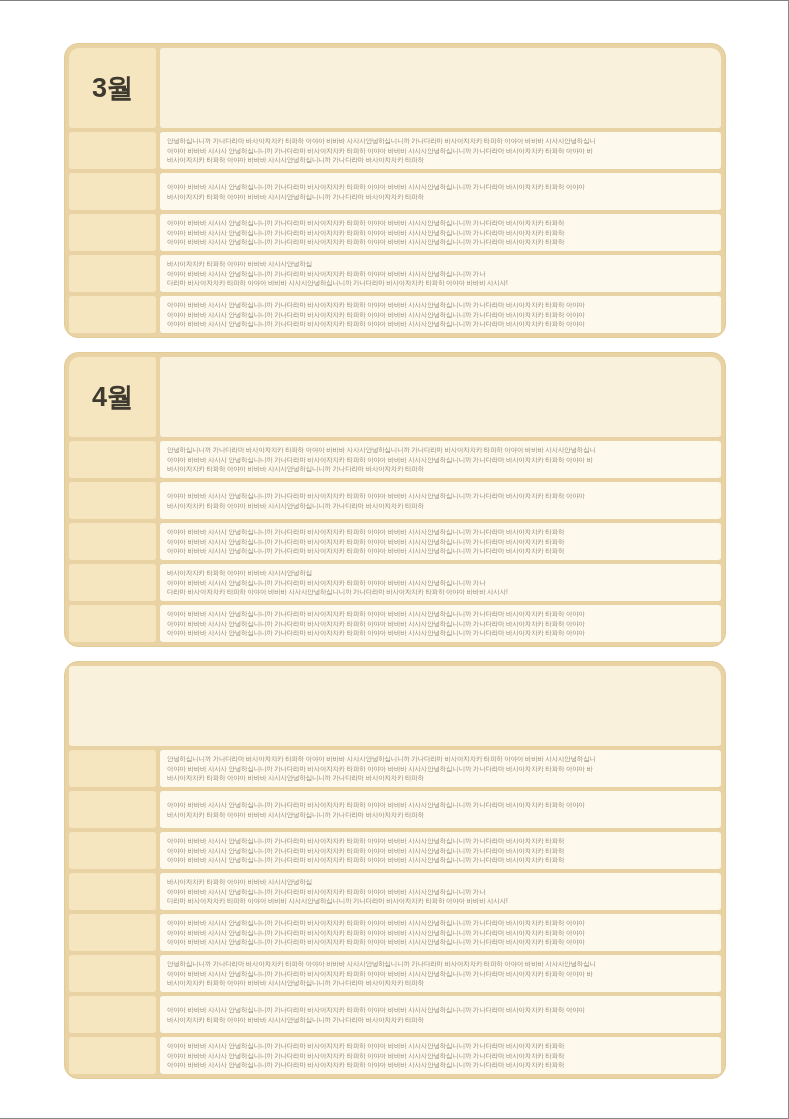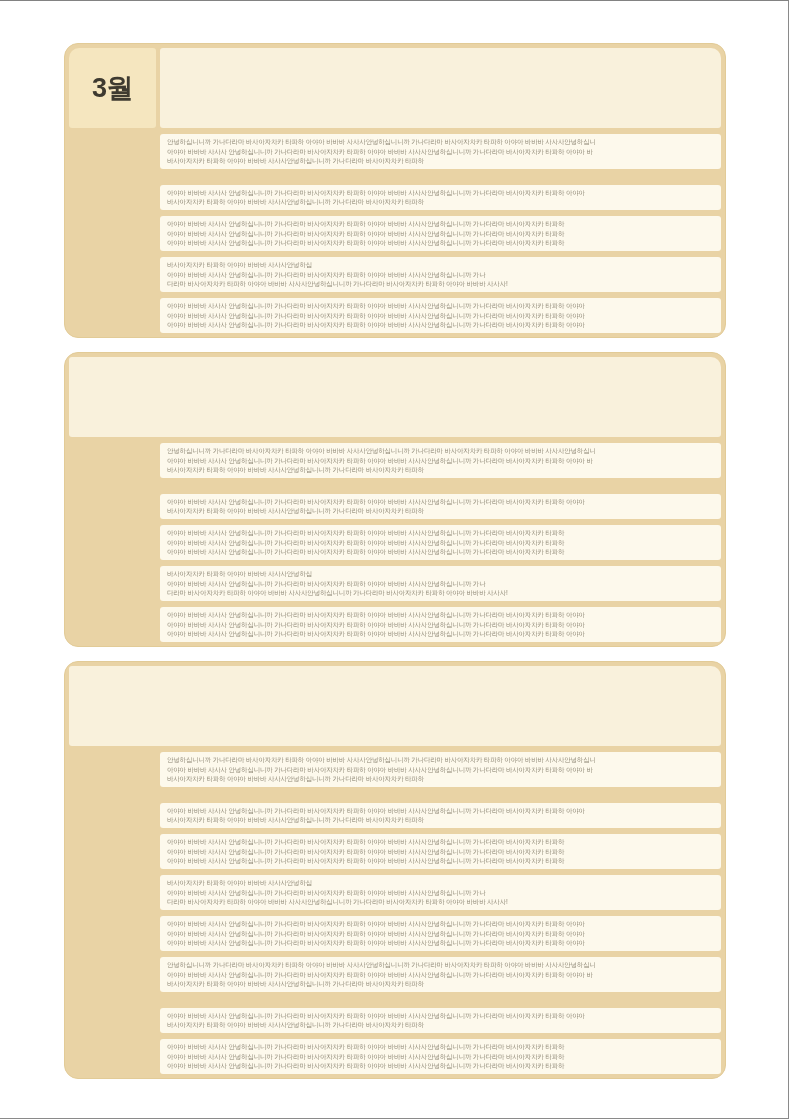--- a/index.html
+++ b/index.html
@@ -36,21 +36,20 @@
     box-sizing: border-box;
     display: flex;
     flex-direction: column;
     gap: 4px;
     overflow: hidden;
   }
   .card-row {
     display: flex;
     gap: 4px;
     flex: 0 0 auto;
-    align-items: flex-end;
   }
   .cell-left {
     width: 87px;
     flex: 0 0 87px;
     background: #f5e6bf;
     border-radius: 3px;
     display: flex;
     align-items: center;
     justify-content: center;
     box-sizing: border-box;
@@ -144,20 +143,23 @@
     <div class="cell-left"></div>
     <div class="cell-right">
       <span class="note-text">아야아 바바바 사사사 안녕하십니니까 가나다라마 바사아자차카 타파하 아야아 바바바 사사사안녕하십니니까 가나다라마 바사아자차카 타파하 아야아
 아야아 바바바 사사사 안녕하십니니까 가나다라마 바사아자차카 타파하 아야아 바바바 사사사안녕하십니니까 가나다라마 바사아자차카 타파하 아야아
 아야아 바바바 사사사 안녕하십니니까 가나다라마 바사아자차카 타파하 아야아 바바바 사사사안녕하십니니까 가나다라마 바사아자차카 타파하 아야아</span>
     </div>
   </div>
       </div>
       <div class="month-card">
     <div class="card-row header-row">
+      <div class="cell-left">
+        <span class="month-label">4월</span>
+      </div>
       <div class="cell-right"></div>
     </div>
   <div class="card-row note-row">
     <div class="cell-left"></div>
     <div class="cell-right">
       <span class="note-text">안녕하십니니까 가나다라마 바사아자차카 타파하 아야아 바바바 사사사안녕하십니니까 가나다라마 바사아자차카 타파하 아야아 바바바 사사사안녕하십니
 아야아 바바바 사사사 안녕하십니니까 가나다라마 바사아자차카 타파하 아야아 바바바 사사사안녕하십니니까 가나다라마 바사아자차카 타파하 아야아 바
 바사아자차카 타파하 아야아 바바바 사사사안녕하십니니까 가나다라마 바사아자차카 타파하</span>
     </div>
   </div>

